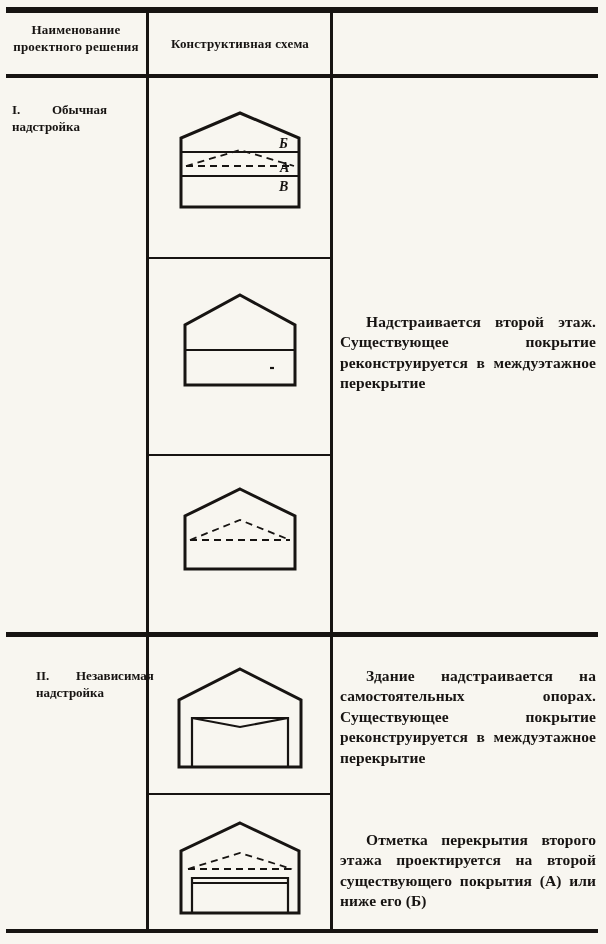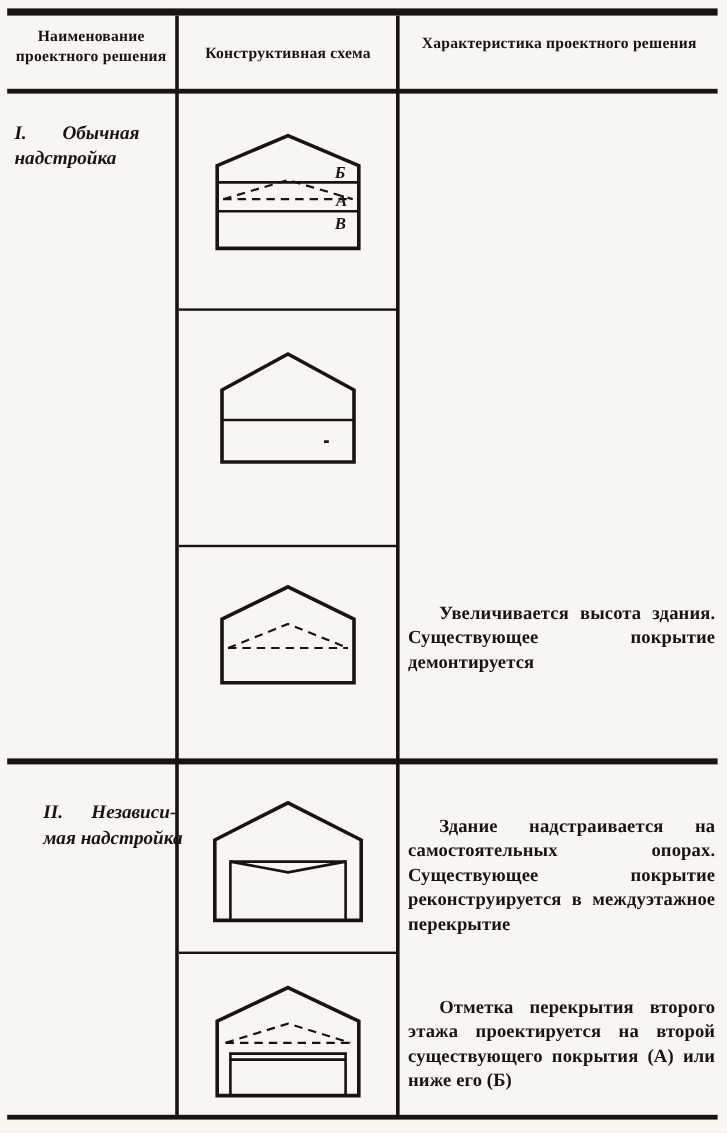--- a/index.html
+++ b/index.html
@@ -13,21 +13,21 @@
   .vline { position:absolute; background:#171412; }
   .hcell {
     position:absolute; text-align:center; font-weight:700;
     font-size:13px; line-height:1.3; letter-spacing:0.2px;
   }
   .desc {
     position:absolute; font-weight:700; font-size:15.5px; line-height:1.32;
     text-align:justify; text-indent:26px; letter-spacing:0.1px;
   }
   .section-name {
-    position:absolute; font-weight:700; font-size:16px; line-height:1.3;font-style:italic;
+    position:absolute; font-weight:700; font-size:13px; line-height:1.3;
   }
   .numeral { display:inline-block; width:40px; }
   .scheme { position:absolute; }
   .ol  { fill:none; stroke:#171412; stroke-width:3; stroke-linejoin:miter; }
   .ln  { fill:none; stroke:#171412; stroke-width:2.2; }
   .dln { fill:none; stroke:#171412; stroke-width:1.8; stroke-dasharray:7 5; }
   .lbl { font-family:"Liberation Serif", serif; font-weight:700; font-style:italic;
          font-size:14px; fill:#171412; }
 </style>
 </head>
@@ -42,21 +42,20 @@
 
   <div class="vline" style="left:146px; top:13px; width:3px; height:918px;"></div>
   <div class="vline" style="left:330px; top:13px; width:3px; height:918px;"></div>
 
   <div class="rule" style="left:149px; top:257px; width:181px; height:2px;"></div>
   <div class="rule" style="left:149px; top:454px; width:181px; height:2px;"></div>
   <div class="rule" style="left:149px; top:793px; width:181px; height:2px;"></div>
 
   <div class="hcell" style="left:152px; top:36px; width:176px;">Конструктивная схема</div>
   <div class="hcell" style="left:10px;  top:22px; width:132px;">Наименование проектного решения</div>
-  <div class="hcell" style="left:336px; top:28px; width:260px;">Характеристика проектного решения</div>
 
   <div class="section-name" style="left:12px; top:102px; width:130px;">
     <span class="numeral">I.</span><span>Обычная надстройка</span>
   </div>
 
   <svg class="scheme" style="left:178px; top:110px;" width="124" height="100" viewBox="0 0 124 100">
     <polygon class="ol" points="62,3 121,28 121,97 3,97 3,28"></polygon>
     <path class="ln" d="M3,42 L121,42"></path>
     <path class="dln" d="M8,56 L62,40 L116,56"></path>
     <path class="dln" d="M8,56 L116,56"></path>
@@ -64,38 +63,38 @@
     <text class="lbl" x="101" y="38">Б</text>
     <text class="lbl" x="102" y="62">А</text>
     <text class="lbl" x="101" y="81">В</text>
   </svg>
 
   <svg class="scheme" style="left:182px; top:292px;" width="116" height="96" viewBox="0 0 116 96">
     <polygon class="ol" points="58,3 113,33 113,93 3,93 3,33"></polygon>
     <path class="ln" d="M3,58 L113,58"></path>
     <path class="ln" d="M88,76 L92,76"></path>
   </svg>
+  <div class="desc" style="left:340px; top:312px; width:256px;">Надстраивается второй этаж. Существующее покрытие реконструируется в междуэтажное перекрытие</div>
 
   <svg class="scheme" style="left:182px; top:486px;" width="116" height="86" viewBox="0 0 116 86">
     <polygon class="ol" points="58,3 113,30 113,83 3,83 3,30"></polygon>
     <path class="dln" d="M8,54 L58,34 L108,54"></path>
     <path class="dln" d="M8,54 L108,54"></path>
   </svg>
-  <div class="desc" style="left:340px; top:502px; width:256px;">Увеличивается высота здания. Существующее покрытие демонтируется</div>
 
   <div class="section-name" style="left:12px; top:668px; width:130px;margin-left:24px;">
     <span class="numeral">II.</span><span>Независи­мая надстройка</span>
   </div>
 
   <svg class="scheme" style="left:176px; top:666px;" width="128" height="104" viewBox="0 0 128 104">
     <polygon class="ol" points="64,3 125,34 125,101 3,101 3,34"></polygon>
     <polyline class="ln" points="16,100 16,52 112,52 112,100"></polyline>
     <path class="ln" d="M16,52 L64,61 L112,52"></path>
   </svg>
-  <div class="desc" style="left:340px; top:666px; width:256px;margin-top:13px;">Здание надстраивается на самостоятельных опорах. Существующее покрытие реконструируется в междуэтажное перекрытие</div>
+  <div class="desc" style="left:340px; top:666px; width:256px;">Здание надстраивается на самостоятельных опорах. Существующее покрытие реконструируется в междуэтажное перекрытие</div>
 
   <svg class="scheme" style="left:178px; top:820px;" width="124" height="96" viewBox="0 0 124 96">
     <polygon class="ol" points="62,3 121,31 121,93 3,93 3,31"></polygon>
     <path class="dln" d="M10,49 L62,33 L114,49"></path>
     <path class="dln" d="M10,49 L114,49"></path>
     <polyline class="ln" points="14,92 14,58 110,58 110,92"></polyline>
     <path class="ln" d="M14,63 L110,63"></path>
   </svg>
   <div class="desc" style="left:340px; top:830px; width:256px;">Отметка перекрытия второго этажа проектируется на второй существующего покрытия (А) или ниже его (Б)</div>
 

